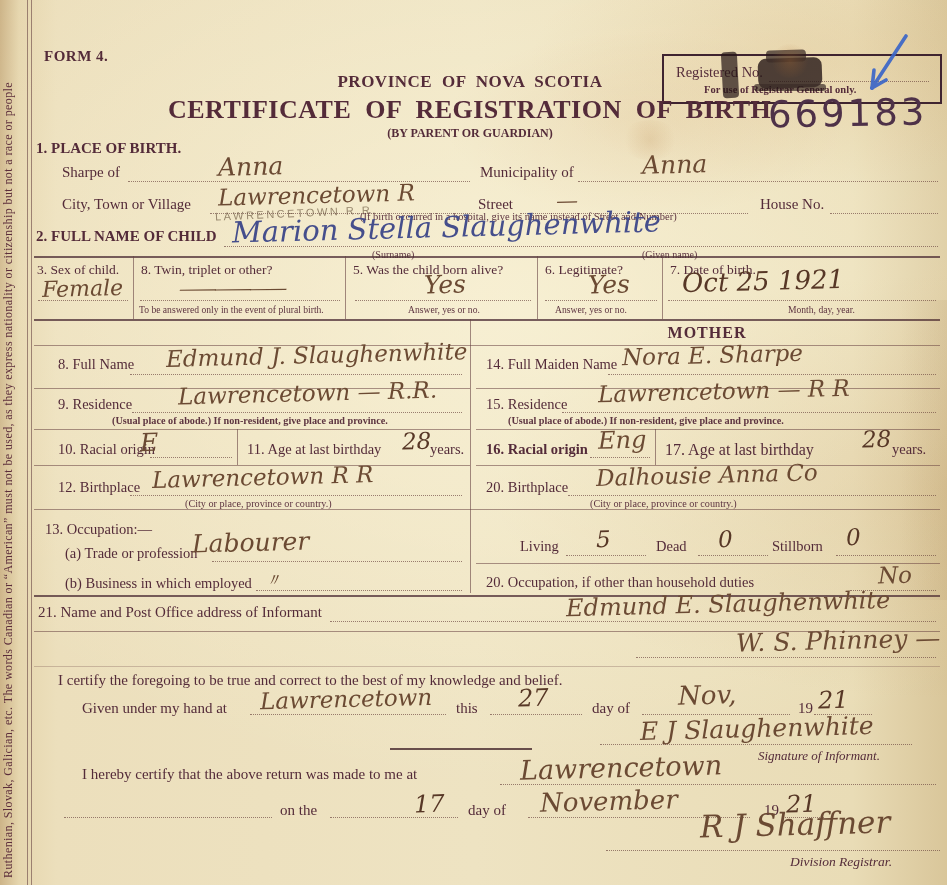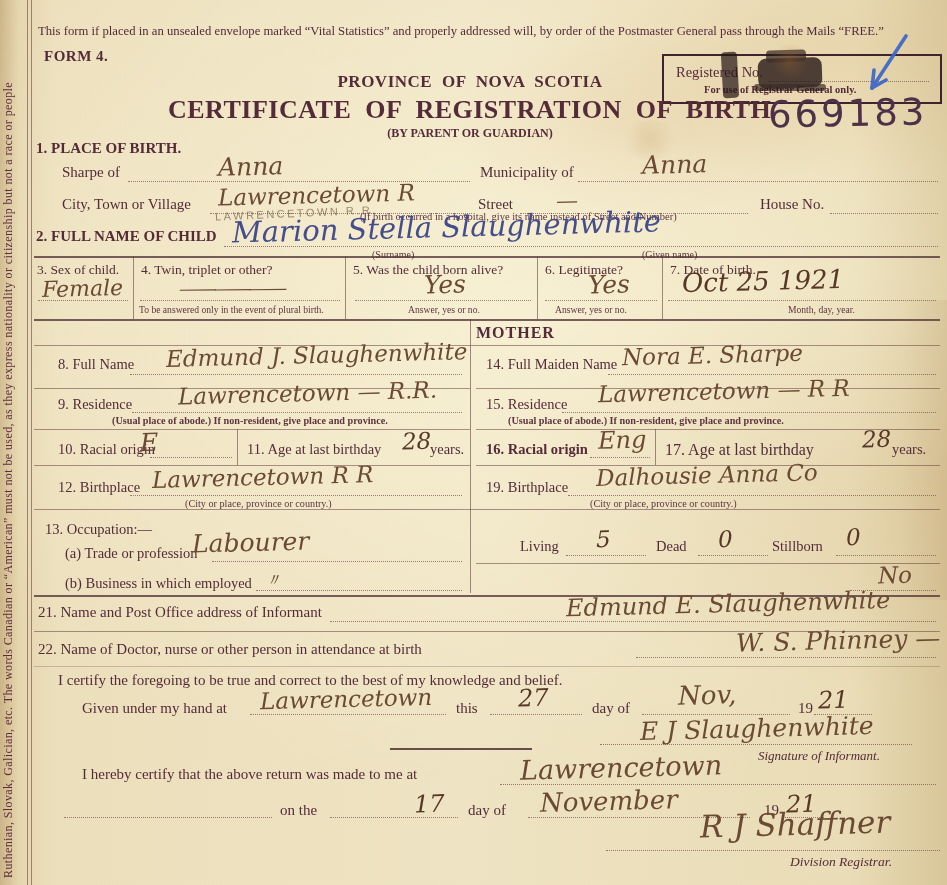--- a/index.html
+++ b/index.html
@@ -35,21 +35,20 @@
 </style>
 </head>
 <body>
 
 <div class="page">
 
   <div class="abs margin-txt" style="left:2px;top:8px;">Ruthenian, Slovak, Galician, etc.    The words  Canadian  or  “American”  must not be used, as they express nationality or citizenship but not a race or people</div>
   <div class="abs vline" style="left:27px;top:0;height:885px;"></div>
   <div class="abs vline" style="left:31px;top:0;height:885px;"></div>
 
-  <div class="abs p" style="left:38px;top:24px;font-size:12.7px;">This form if placed in an unsealed envelope marked “Vital Statistics” and properly addressed will, by order of the Postmaster General pass through the Mails “FREE.”</div>
   <div class="abs p b" style="left:44px;top:48px;font-size:15px;letter-spacing:.5px;">FORM 4.</div>
   <div class="abs regbox" style="left:662px;top:54px;width:276px;height:46px;">
     <span class="abs p" style="left:12px;top:8px;font-size:14.5px;">Registered No.</span>
     <div class="abs dot" style="left:105px;top:25px;width:160px;"></div>
     <span class="abs p b" style="left:40px;top:28px;font-size:10.5px;">For use of Registrar General only.</span>
   </div>
 
   <div class="abs p b" style="left:240px;top:72px;width:460px;text-align:center;font-size:17px;word-spacing:5px;letter-spacing:.5px;">PROVINCE OF NOVA SCOTIA</div>
 
   <svg class="abs" style="left:690px;top:26px;" width="250" height="80">
@@ -100,41 +99,41 @@
   <div class="abs rule2" style="left:34px;top:319px;width:906px;"></div>
   <div class="abs vline" style="left:133px;top:256px;height:63px;"></div>
   <div class="abs vline" style="left:345px;top:256px;height:63px;"></div>
   <div class="abs vline" style="left:537px;top:256px;height:63px;"></div>
   <div class="abs vline" style="left:662px;top:256px;height:63px;"></div>
 
   <span class="abs p" style="left:37px;top:262px;font-size:13.5px;">3. Sex of child.</span>
   <span class="abs hw" style="left:42px;top:276px;font-size:22px;">Female</span>
   <div class="abs dot" style="left:38px;top:300px;width:90px;"></div>
 
-  <span class="abs p" style="left:141px;top:262px;font-size:13.5px;">4. Twin, triplet or other?</span>
+  <span class="abs p" style="left:141px;top:262px;font-size:13.5px;">8. Twin, triplet or other?</span>
   <span class="abs hw" style="left:178px;top:278px;font-size:18px;letter-spacing:-2px;transform:scaleX(2.2) rotate(-1deg);transform-origin:left;">———</span>
   <div class="abs dot" style="left:140px;top:300px;width:200px;"></div>
   <span class="abs note" style="left:139px;top:304px;font-size:9.6px;">To be answered only in the event of plural birth.</span>
 
   <span class="abs p" style="left:353px;top:262px;font-size:13.5px;">5. Was the child born alive?</span>
   <span class="abs hw" style="left:424px;top:270px;font-size:25px;">Yes</span>
   <div class="abs dot" style="left:355px;top:300px;width:176px;"></div>
   <span class="abs note" style="left:408px;top:304px;font-size:9.6px;">Answer, yes or no.</span>
 
   <span class="abs p" style="left:545px;top:262px;font-size:13.5px;">6. Legitimate?</span>
   <span class="abs hw" style="left:588px;top:270px;font-size:25px;">Yes</span>
   <div class="abs dot" style="left:545px;top:300px;width:112px;"></div>
   <span class="abs note" style="left:555px;top:304px;font-size:9.6px;">Answer, yes or no.</span>
 
   <span class="abs p" style="left:670px;top:262px;font-size:13.5px;">7. Date of birth.</span>
   <span class="abs hw hwd" style="left:682px;top:266px;font-size:26px;">Oct 25 1921</span>
   <div class="abs dot" style="left:668px;top:300px;width:268px;"></div>
   <span class="abs note" style="left:788px;top:304px;font-size:9.6px;">Month, day, year.</span>
 
-  <span class="abs p b" style="left:476px;top:324px;width:462px;font-size:16px;letter-spacing:1px;">MOTHER</span>
+  <span class="abs p b" style="left:476px;top:324px;width:462px;text-align:center;font-size:16px;letter-spacing:1px;">MOTHER</span>
   <div class="abs rule" style="left:34px;top:345px;width:906px;"></div>
   <div class="abs vline" style="left:470px;top:319px;height:274px;"></div>
 
   <span class="abs p" style="left:58px;top:356px;font-size:14.5px;">8. Full Name</span>
   <span class="abs hw" style="left:166px;top:342px;font-size:23px;">Edmund J. Slaughenwhite</span>
   <div class="abs dot" style="left:130px;top:374px;width:332px;"></div>
   <div class="abs rule" style="left:34px;top:388px;width:436px;"></div>
 
   <span class="abs p" style="left:58px;top:396px;font-size:14.5px;">9. Residence</span>
   <span class="abs hw" style="left:178px;top:380px;font-size:23px;">Lawrencetown — R.R.</span>
@@ -178,47 +177,47 @@
 
   <span class="abs p" style="left:486px;top:441px;font-size:14.5px;font-weight:bold;">16. Racial origin</span>
   <span class="abs hw" style="left:598px;top:426px;font-size:24px;">Eng</span>
   <div class="abs dot" style="left:590px;top:457px;width:60px;"></div>
   <div class="abs vline" style="left:655px;top:429px;height:36px;"></div>
   <span class="abs p" style="left:665px;top:441px;font-size:16px;">17. Age at last birthday</span>
   <span class="abs hw hwd" style="left:862px;top:426px;font-size:23px;">28</span>
   <span class="abs p" style="left:892px;top:441px;font-size:14.5px;">years.</span>
   <div class="abs rule" style="left:476px;top:465px;width:464px;"></div>
 
-  <span class="abs p" style="left:486px;top:479px;font-size:14.5px;">19. Birthplace</span>
+  <span class="abs p" style="left:486px;top:479px;font-size:14.5px;">20. Birthplace</span>
   <span class="abs hw" style="left:596px;top:462px;font-size:23px;">Dalhousie  Anna Co</span>
   <div class="abs dot" style="left:568px;top:495px;width:368px;"></div>
   <span class="abs note" style="left:590px;top:498px;font-size:10.2px;">(City or place, province or country.)</span>
 
   <span class="abs p" style="left:520px;top:538px;font-size:14.5px;">Living</span>
   <span class="abs hw hwd" style="left:596px;top:526px;font-size:23px;">5</span>
   <div class="abs dot" style="left:566px;top:555px;width:80px;"></div>
   <span class="abs p" style="left:656px;top:538px;font-size:14.5px;">Dead</span>
   <span class="abs hw hwd" style="left:718px;top:526px;font-size:23px;">0</span>
   <div class="abs dot" style="left:698px;top:555px;width:70px;"></div>
   <span class="abs p" style="left:772px;top:538px;font-size:14.5px;">Stillborn</span>
   <span class="abs hw hwd" style="left:846px;top:524px;font-size:23px;">0</span>
   <div class="abs dot" style="left:836px;top:555px;width:100px;"></div>
   <div class="abs rule" style="left:476px;top:563px;width:464px;"></div>
 
+  <span class="abs p" style="left:486px;top:574px;font-size:14.5px;">20. Occupation, if other than household duties</span>
   <span class="abs hw" style="left:878px;top:562px;font-size:23px;">No</span>
   <div class="abs dot" style="left:850px;top:590px;width:86px;"></div>
 
   <div class="abs rule2" style="left:34px;top:595px;width:906px;"></div>
 
   <span class="abs p" style="left:38px;top:604px;font-size:15px;">21. Name and Post Office address of Informant</span>
   <span class="abs hw" style="left:566px;top:590px;font-size:24px;">Edmund E. Slaughenwhite</span>
   <div class="abs dot" style="left:330px;top:621px;width:606px;"></div>
   <div class="abs rule" style="left:34px;top:631px;width:906px;"></div>
 
-  <span class="abs p" style="left:38px;top:641px;font-size:15px;">22. Name of Doctor, nurse or other person in attendance at birth</span>
   <span class="abs hw" style="left:736px;top:626px;font-size:25px;">W. S. Phinney —</span>
   <div class="abs dot" style="left:636px;top:657px;width:300px;"></div>
   <div class="abs rule" style="left:34px;top:666px;width:906px;opacity:.5;"></div>
 
   <span class="abs p" style="left:58px;top:672px;font-size:15px;">I certify the foregoing to be true and correct to the best of my knowledge and belief.</span>
 
   <span class="abs p" style="left:82px;top:700px;font-size:15px;">Given under my hand at</span>
   <span class="abs hw" style="left:260px;top:686px;font-size:23px;">Lawrencetown</span>
   <div class="abs dot" style="left:250px;top:714px;width:196px;"></div>
   <span class="abs p" style="left:456px;top:700px;font-size:15px;">this</span>

